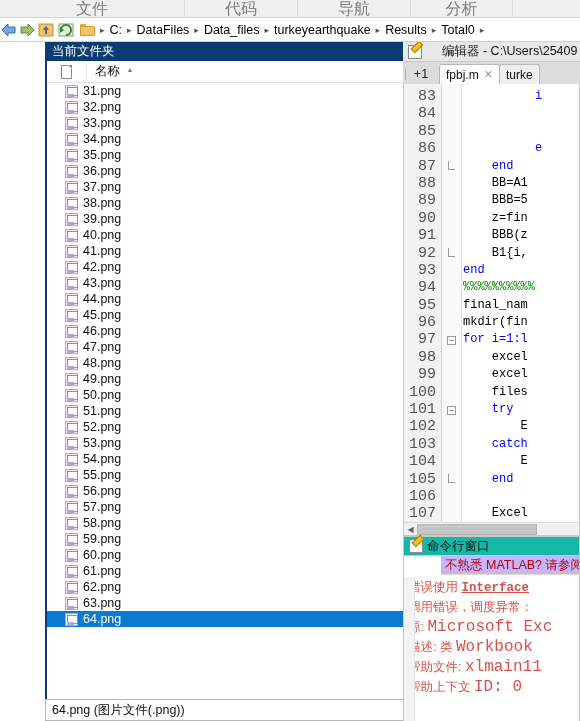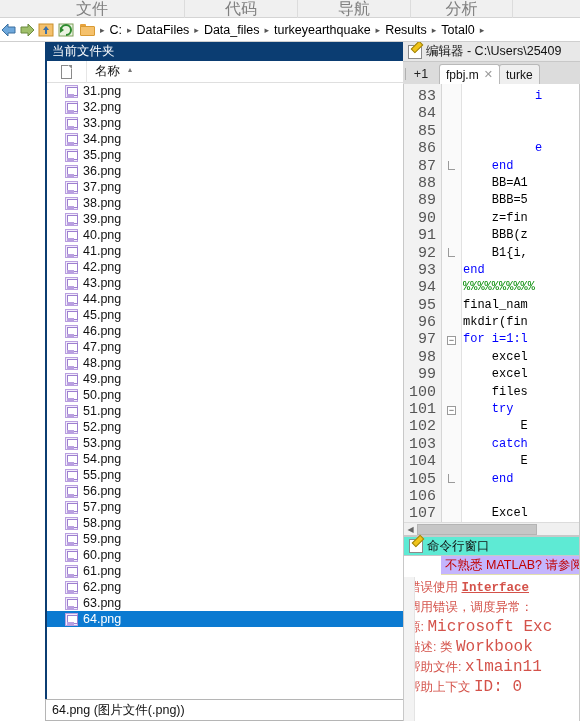--- a/index.html
+++ b/index.html
@@ -138,21 +138,21 @@
     display:flex; align-items:center; justify-content:space-between;
     padding: 0 5px 0 6px; font-size:12.5px; color:#111;
   }
 
   
   .rpanel { position:absolute; left:403px; top:42px; width:177px; height:679px; background:#f6f6f6; }
 
   .ed-title {
     position:absolute; left:0; top:0; width:177px; height:20px;
     background:#e8e8e8; border-bottom:1px solid #c8c8c8;
-    display:flex; align-items:center; gap:4px; padding-left:5px;
+    display:flex; align-items:center; gap:20px; padding-left:5px;
     font-size:12.5px; color:#111; white-space:nowrap; overflow:hidden;
   }
   .ed-ic { width:14px; height:14px; flex:none; position:relative; background:#ffffff; border:1px solid #8a8a8a; }
   .ed-ic:after { content:""; position:absolute; right:-2px; top:-2px; width:10px; height:4px; background:#f0c419; transform:rotate(-45deg); border:1px solid #9a7f12; }
 
   .tabbar {
     position:absolute; left:0; top:20px; width:177px; height:22px;
     background:#dcdcdc; display:flex; align-items:flex-end; overflow:hidden;
   }
   .plus1 {
@@ -192,21 +192,21 @@
   .kw { color:#0000ff; }
   .cm { color:#028a02; }
 
   .edhscroll { position:absolute; left:0; bottom:0; width:100%; height:13px; background:#f0f0f0; border-top:1px solid #dcdcdc; display:flex; align-items:center;}
   .edhscroll .lbtn { width:13px; height:13px; display:flex; align-items:center; justify-content:center; color:#666; font-size:8px;}
   .edhscroll .hthumb { height:11px; background:#c6c6c6; border:1px solid #b4b4b4; }
 
   
   .cw-title {
     position:absolute; left:0; top:494px; width:177px; height:20px;
-    background:#5eead4; border:1px solid #c8c8c8;
+    background:#14b8a6; border:1px solid #c8c8c8;
     display:flex; align-items:center; gap:4px; padding-left:5px;
     font-size:12.5px; color:#111;
   }
   .cwbody { position:absolute; left:0; top:514px; width:177px; height:207px; background:#ffffff; border:1px solid #c8c8c8; border-top:none; }
   .cw-banner {
     height:19px; background:#c4b5fd; border-bottom:1px solid #e2dfae;
     display:flex; align-items:center; padding-left:4px;
     font-size:12.5px; color:#c00000; white-space:nowrap; overflow:hidden;margin-left:37px;
   }
   .cw-lines { padding-top:2px; padding-left:4px; overflow:hidden; }

